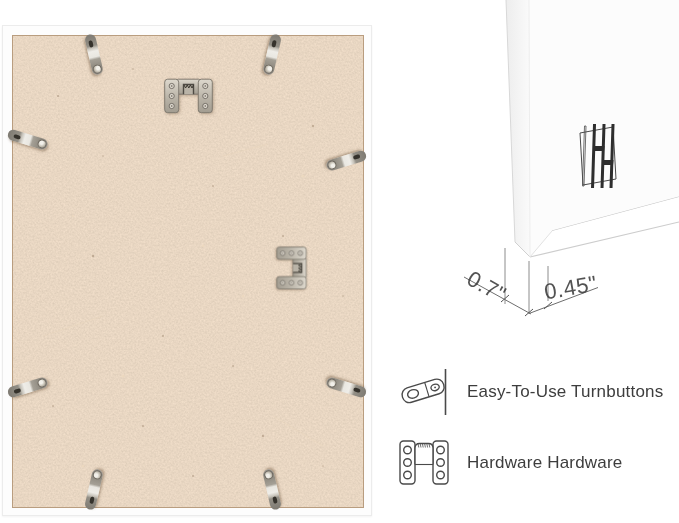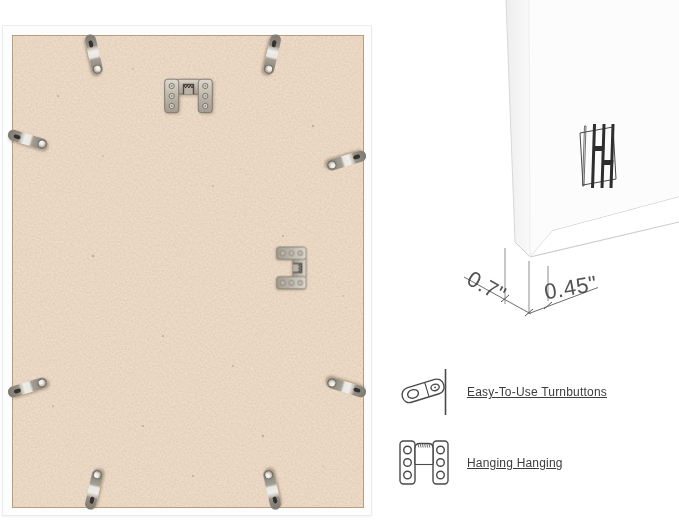--- a/index.html
+++ b/index.html
@@ -36,21 +36,21 @@
   .hw1{left:161px;top:52px;}
   .hw2{left:264px;top:224px;transform:rotate(90deg) scale(0.88);}
 
   
   .detail{position:absolute;right:0;top:0;}
   .dim-text{fill:#3c3c3c;font-family:"Liberation Sans",sans-serif;font-size:22px;letter-spacing:.5px;opacity:.88;}
 
   
   .legend-row{position:absolute;left:399px;display:flex;align-items:center;gap:12px;}
   .legend-row .icon-box{width:56px;flex:0 0 56px;display:flex;align-items:center;}
-  .legend-label{font-size:12px;color:#3d3d3d;font-weight:500;letter-spacing:.2px;white-space:nowrap;text-decoration:underline;}
+  .legend-label{font-size:17px;color:#3d3d3d;font-weight:500;letter-spacing:.2px;white-space:nowrap;}
   .row1{top:369px;height:46px;}
   .row2{top:438px;height:50px;}
   .lineart{stroke:#4a4a4a;fill:none;}
 </style>
 </head>
 <body>
 
 <div class="stage">
 
   <svg width="0" height="0" style="position:absolute" aria-hidden="true">
@@ -242,16 +242,16 @@
         <g class="lineart" stroke-width="0.8">
           <line x1="19" y1="5.8" x2="19.8" y2="9.5"></line>
             <line x1="21.2" y1="5.6" x2="22" y2="9.5"></line>
           <line x1="23.4" y1="5.5" x2="24.2" y2="9.5"></line>
             <line x1="25.6" y1="5.5" x2="26.4" y2="9.5"></line>
           <line x1="27.8" y1="5.5" x2="28.6" y2="9.5"></line>
             <line x1="30" y1="5.6" x2="30.8" y2="9.5"></line>
         </g>
       </svg>
     </span>
-    <span class="legend-label">Hanging Hanging</span>
+    <span class="legend-label">Hardware Hardware</span>
   </div>
 
 </div>
 
 </body></html>

